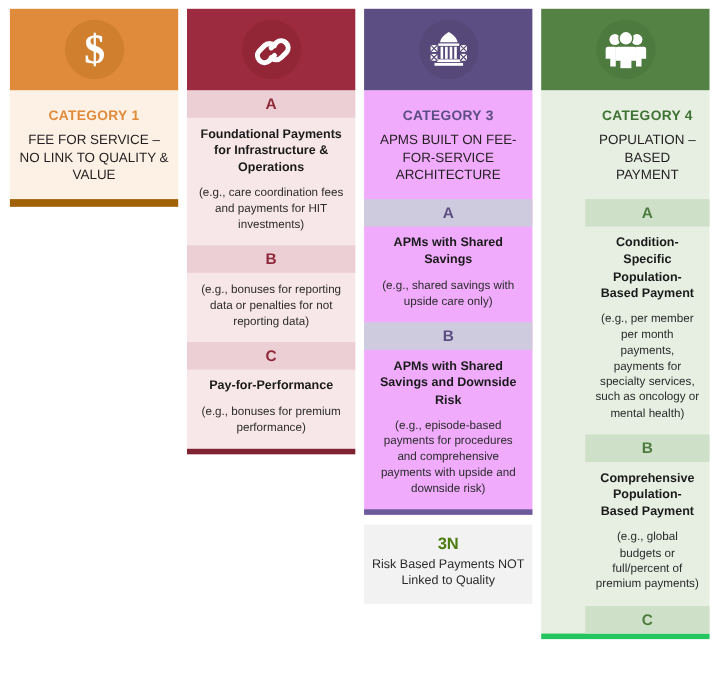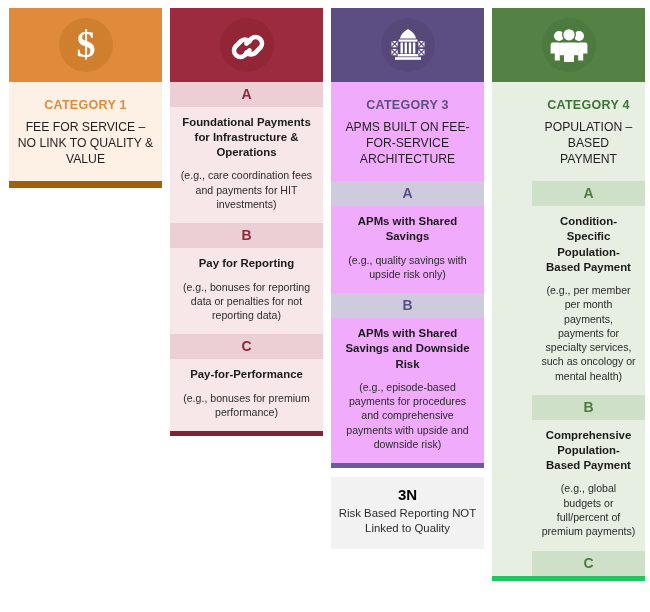--- a/index.html
+++ b/index.html
@@ -139,21 +139,21 @@
   .footer-code {
     font-size: 15px;
     font-weight: bold;
     margin-bottom: 3px;
   }
   .footer-text {
     font-size: 11.4px;
     color: #2b2b2b;
     line-height: 1.32;
   }
-  .cat3 .footer-code { color: #000000; }
+  .cat3 .footer-code { color: #4d7c0f; }
 
   .footer-spacer { visibility: hidden; }
 </style>
 </head>
 <body>
 
 <div id="framework">
 
   <div class="column cat1">
     <div class="col-header">
@@ -188,21 +188,20 @@
       <div class="col-body">
 
         <div class="tier-letter">A</div>
         <div class="tier-content">
           <div class="tier-title">Foundational Payments for Infrastructure &amp; Operations</div>
           <div class="tier-example">(e.g., care coordination fees and payments for HIT investments)</div>
         </div>
 
         <div class="tier-letter">B</div>
         <div class="tier-content">
-          <div class="tier-title">Pay for Reporting</div>
           <div class="tier-example">(e.g., bonuses for reporting data or penalties for not reporting data)</div>
         </div>
 
         <div class="tier-letter">C</div>
         <div class="tier-content">
           <div class="tier-title">Pay-for-Performance</div>
           <div class="tier-example">(e.g., bonuses for premium performance)</div>
         </div>
 
       </div>
@@ -244,34 +243,34 @@
     <div class="col-body-wrap">
       <div class="col-title-block">
         <div class="cat-label">CATEGORY 3</div>
         <div class="cat-name">APMS BUILT ON FEE-FOR-SERVICE ARCHITECTURE</div>
       </div>
       <div class="col-body">
 
         <div class="tier-letter">A</div>
         <div class="tier-content">
           <div class="tier-title">APMs with Shared Savings</div>
-          <div class="tier-example">(e.g., quality savings with upside risk only)</div>
+          <div class="tier-example">(e.g., shared savings with upside care only)</div>
         </div>
 
         <div class="tier-letter">B</div>
         <div class="tier-content">
           <div class="tier-title">APMs with Shared Savings and Downside Risk</div>
           <div class="tier-example">(e.g., episode-based payments for procedures and comprehensive payments with upside and downside risk)</div>
         </div>
 
       </div>
     </div>
     <div class="col-footer">
       <div class="footer-code">3N</div>
-      <div class="footer-text">Risk Based Reporting NOT Linked to Quality</div>
+      <div class="footer-text">Risk Based Payments NOT Linked to Quality</div>
     </div>
   </div>
 
   <div class="column cat4">
     <div class="col-header">
       <div class="icon-disc">
         <svg width="40" height="34" viewBox="0 0 40 34" aria-hidden="true">
           <g fill="#ffffff">
             <circle cx="10" cy="8" r="5"></circle>
             <path d="M3.6 14.5 h12.8 a2 2 0 0 1 2 2 v9 h-4.2 v7 h-8.4 v-7 h-4.2 v-9 a2 2 0 0 1 2 -2 z"></path>

